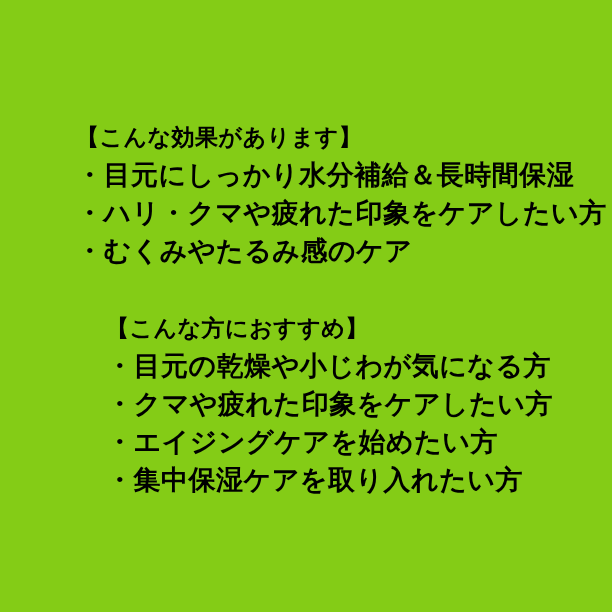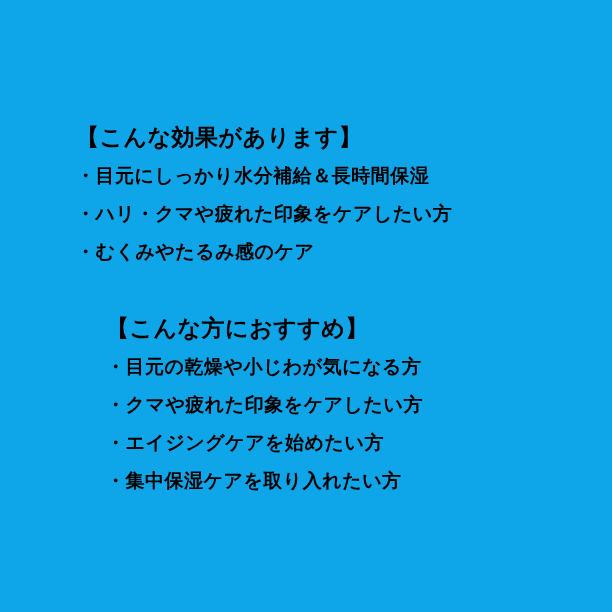--- a/index.html
+++ b/index.html
@@ -10,21 +10,21 @@
     width: 612px;
     height: 612px;
     background: #ffffff;
     font-family: "DejaVu Sans", sans-serif;
     overflow: hidden;
     position: relative;
   }
   .page {
     position: absolute;
     inset: 0;
-    background: #0ea5e9;
+    background: #84cc16;
     padding-left: 32px;
   }
   .content {
     position: absolute;
     left: 76px;
     top: 118px;
     right: 30px;
     color: #000000;
   }
   .section {
@@ -35,21 +35,21 @@
     margin-left: 30px;
   }
   .heading {
     font-size: 23px;
     font-weight: 700;
     line-height: 38px;
     letter-spacing: 0.5px;
     white-space: nowrap;
   }
   .bullet-line {
-    font-size: 19px;
+    font-size: 27px;
     font-weight: 700;
     line-height: 38px;
     letter-spacing: 0.5px;
     white-space: nowrap;
   }
 </style>
 </head>
 <body>
 
 <div class="page">

